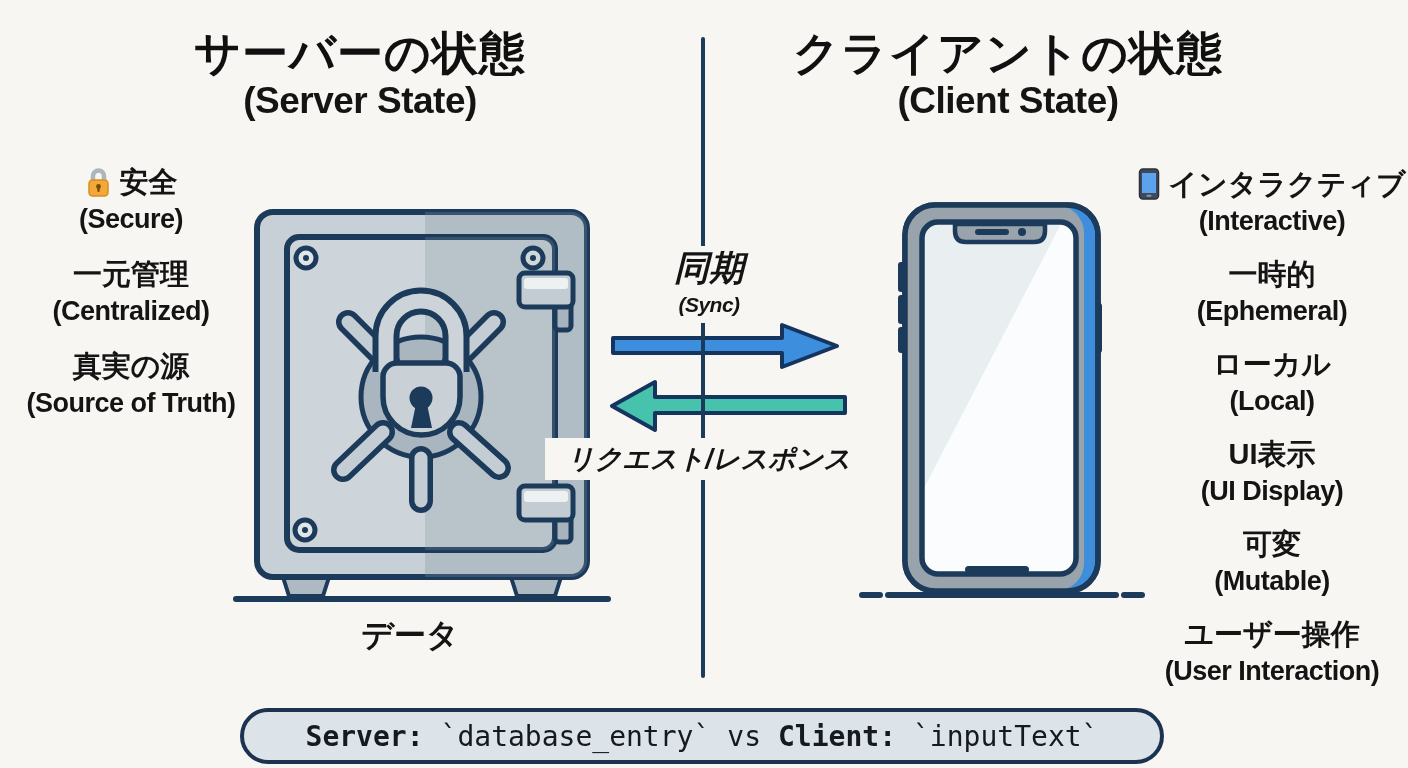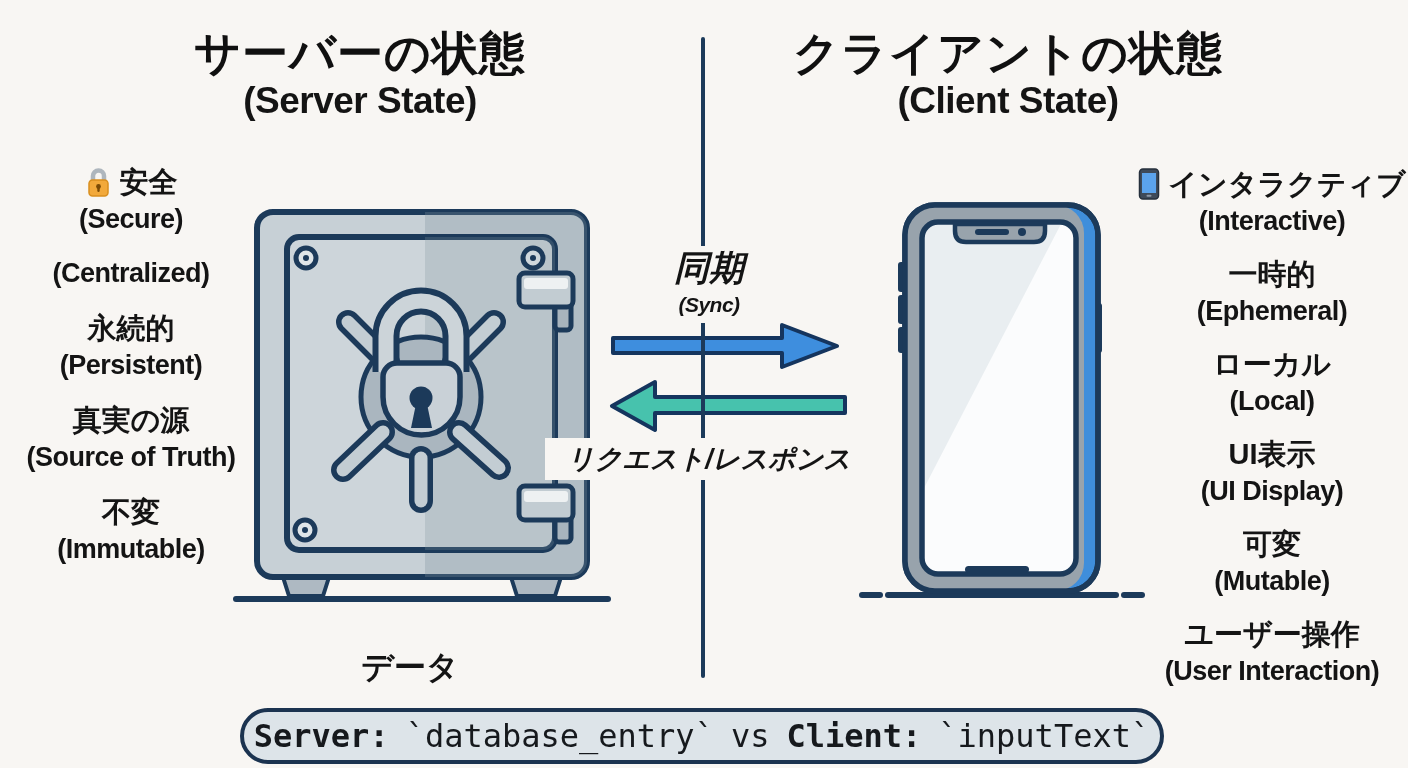--- a/index.html
+++ b/index.html
@@ -11,39 +11,39 @@
   }
   
   .title-block{position:absolute; text-align:center; line-height:1.12;}
   .title-ja{font-size:46px; font-weight:900; letter-spacing:1px; color:#101010;}
   .title-en{font-size:37px; font-weight:700; letter-spacing:-0.5px; }
   
   .label-col{position:absolute; display:flex; flex-direction:column; gap:19px; text-align:center;}
   .label-item{line-height:1.0; white-space:nowrap;}
   .label-ja{font-size:29px; font-weight:800; display:flex; align-items:center; justify-content:center; gap:8px; line-height:38px;}
   .label-en{font-size:27px; font-weight:700; letter-spacing:-0.5px; line-height:33px; margin-top:2px;}
-  .caption-block{position:absolute; text-align:center;margin-top:32px;}
+  .caption-block{position:absolute; text-align:center;}
   
   .divider{position:absolute; left:701px; top:37px; width:4px; height:641px;
            background:#1c3a5a; z-index:3; border-radius:2px;}
   .arrows-svg{position:absolute; left:595px; top:315px; z-index:2;}
   .center-label{position:absolute; z-index:4; background:#f8f6f3; text-align:center; padding:2px 6px;font-style:italic;}
   .center-ja{font-size:32px; font-weight:800; line-height:40px; white-space:nowrap;}
   .center-en{font-size:21px; font-weight:700; letter-spacing:-0.5px; line-height:33px;}
   
   .safe-svg{position:absolute; left:230px; top:200px; z-index:1;}
   .phone-svg{position:absolute; left:840px; top:195px; z-index:1;}
   
   .code-pill{
     position:absolute; left:240px; top:708px; width:924px; height:56px;
     background:#dde4e9; border:4px solid #1b3350; border-radius:30px;
     display:flex; align-items:center; justify-content:center; z-index:5;
     box-sizing:border-box;
   }
-  .code-text{font-family:"DejaVu Sans Mono", monospace; font-size:32px; color:#16191d;
+  .code-text{font-family:"DejaVu Sans Mono", monospace; font-size:28px; color:#16191d;
              display:flex; gap:17px; white-space:pre;}
   .code-bold{font-weight:bold;}
   .inline-icon{display:inline-block; flex:0 0 auto;}
 </style>
 </head>
 <body>
 
 <div class="canvas">
 
   <div class="title-block" style="left:130px; top:28px; width:460px;">
@@ -63,33 +63,26 @@
           <path d="M8 14 V9 a5.5 5.5 0 0 1 11 0 v5" fill="none" stroke="#aeb6bd" stroke-width="4.5"></path>
           <rect x="4" y="13" width="19" height="16" rx="3.5" fill="#f2a93b" stroke="#d98f1f" stroke-width="1.5"></rect>
           <circle cx="13.5" cy="19.5" r="2.4" fill="#7a4a05"></circle>
           <rect x="12.3" y="20" width="2.4" height="5" rx="1.2" fill="#7a4a05"></rect>
         </svg>
         <span>安全</span>
       </div>
       <div class="label-en">(Secure)</div>
     </div>
     <div class="label-item">
+      <div class="label-ja">一元管理</div>
       <div class="label-en">(Centralized)</div>
-    </div>
-    <div class="label-item">
-      <div class="label-ja">永続的</div>
-      <div class="label-en">(Persistent)</div>
     </div>
     <div class="label-item">
       <div class="label-ja">真実の源</div>
       <div class="label-en">(Source of Truth)</div>
-    </div>
-    <div class="label-item">
-      <div class="label-ja">不変</div>
-      <div class="label-en">(Immutable)</div>
     </div>
   </div>
 
   <div class="label-col" style="left:1134px; top:165px; width:276px; gap:17px;">
     <div class="label-item">
       <div class="label-ja">
         <svg class="inline-icon" width="22" height="32" viewBox="0 0 22 32">
           <rect x="1.5" y="1" width="19" height="30" rx="3.5" fill="#3e4a59" stroke="#26303c" stroke-width="1.5"></rect>
           <rect x="4" y="5" width="14" height="20" fill="#5ba3ec"></rect>
           <rect x="8.5" y="26.8" width="5" height="2" rx="1" fill="#8d99a8"></rect>

